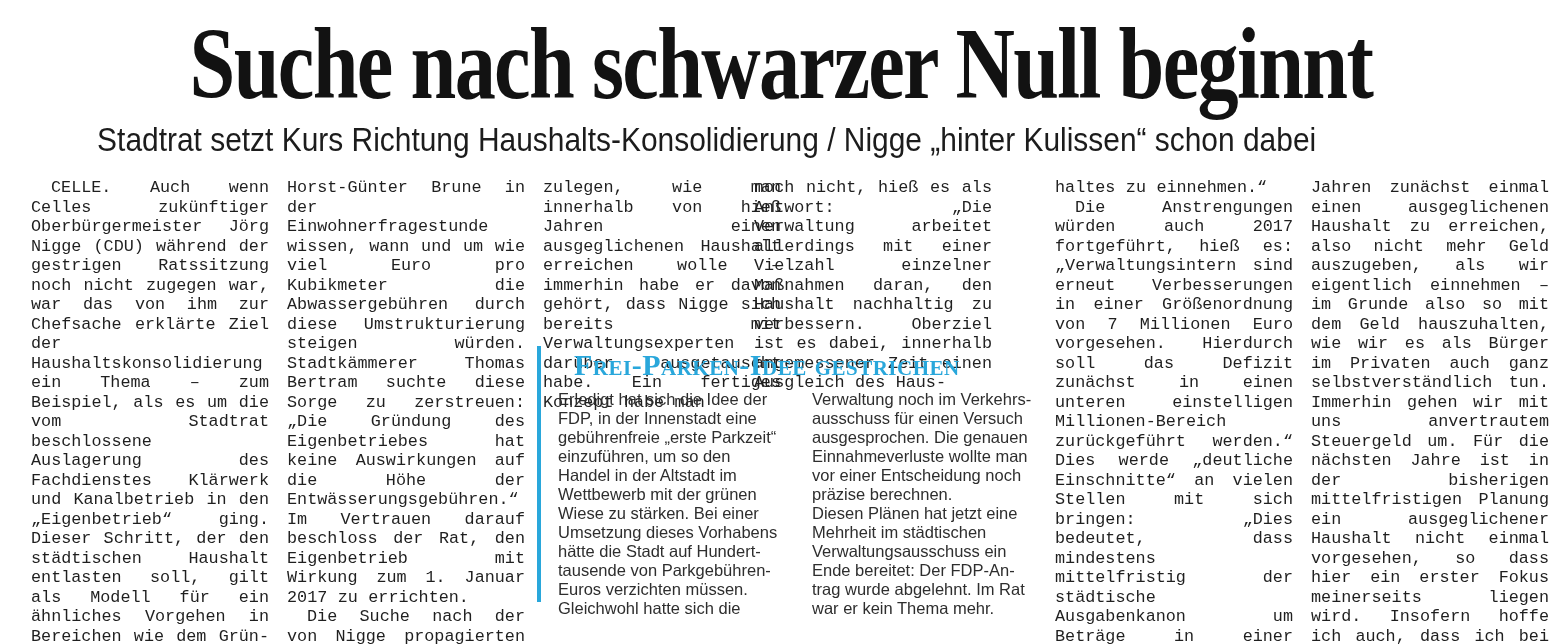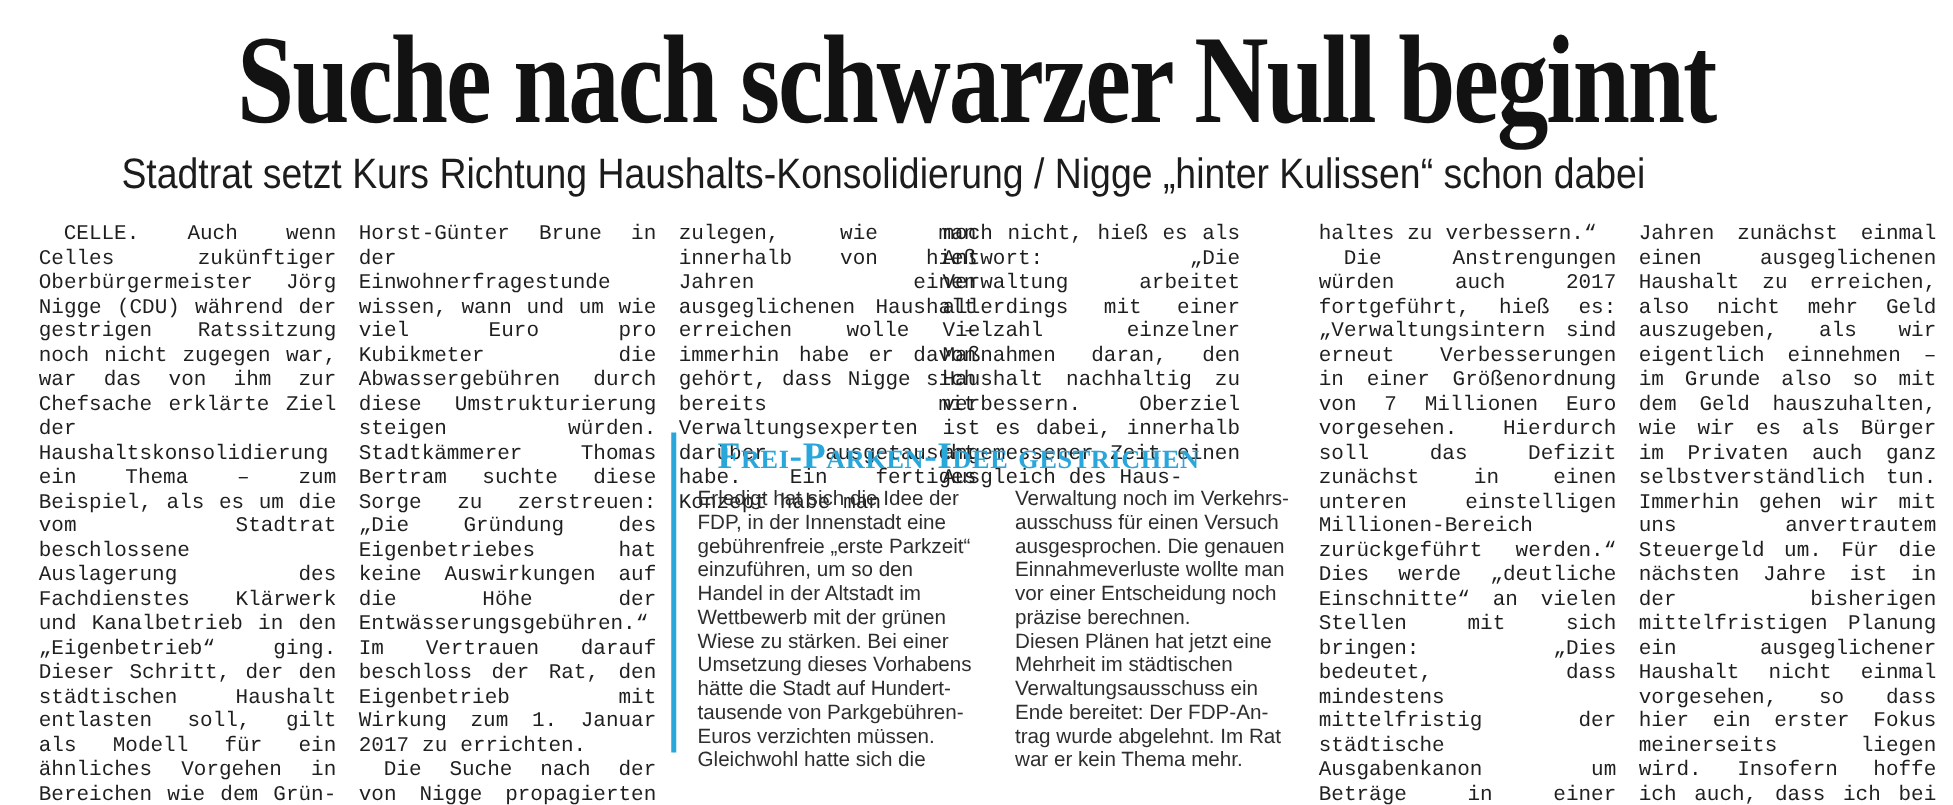--- a/index.html
+++ b/index.html
@@ -115,21 +115,21 @@
 
 <div class="col col-3">
   <p>zulegen, wie man innerhalb von hieß Jahren einen ausgeglichenen Haushalt erreichen wolle – immerhin habe er davon gehört, dass Nigge sich bereits mit Verwaltungsexperten darüber ausgetauscht habe. Ein fertiges Konzept habe man</p>
 </div>
 
 <div class="col col-4">
   <p>noch nicht, hieß es als Antwort: „Die Verwaltung arbeitet allerdings mit einer Vielzahl einzelner Maßnahmen daran, den Haushalt nachhaltig zu verbessern. Oberziel ist es dabei, innerhalb angemessener Zeit einen Ausgleich des Haus-</p>
 </div>
 
 <div class="col col-5">
-  <p>haltes zu verbessern.“</p>
+  <p>haltes zu einnehmen.“</p>
   <p class="indent">Die Anstrengungen würden auch 2017 fortgeführt, hieß es: „Verwaltungsintern sind erneut Verbesserungen in einer Größenordnung von 7 Millionen Euro vorgesehen. Hierdurch soll das Defizit zunächst in einen unteren einstelligen Millionen-Bereich zurückgeführt werden.“ Dies werde „deutliche Einschnitte“ an vielen Stellen mit sich bringen: „Dies bedeutet, dass mindestens mittelfristig der städtische Ausgabenkanon um Beträge in einer Größenordnung zwischen 10 bis 15 Millionen Euro zurückzuführen ist – wenn der Haushaltsausgleich aus eigener Kraft gelingen soll.“</p>
 
 </div>
 
 <div class="col col-6">
   <p><span>Jahren zunächst einmal einen ausgeglichenen Haushalt zu erreichen, also nicht mehr Geld auszugeben, als wir eigentlich einnehmen – im Grunde also so mit dem Geld hauszuhalten, wie wir es als Bürger im Privaten auch ganz selbstverständlich tun. Immerhin gehen wir mit uns anvertrautem Steuergeld um. Für die nächsten Jahre ist in der bisherigen mittelfristigen Planung ein ausgeglichener Haushalt nicht einmal vorgesehen, so dass hier ein erster Fokus meinerseits liegen wird. Insofern hoffe ich auch, dass ich bei den jetzt beginnenden Haushaltsberatungen hinter den Kulissen werde teilnehmen können, um erste Akzente zu setzen.“</span> </p>
 </div>
 
 <div class="infobox">
   <div class="infobox-title">Frei-Parken-Idee gestrichen</div>

